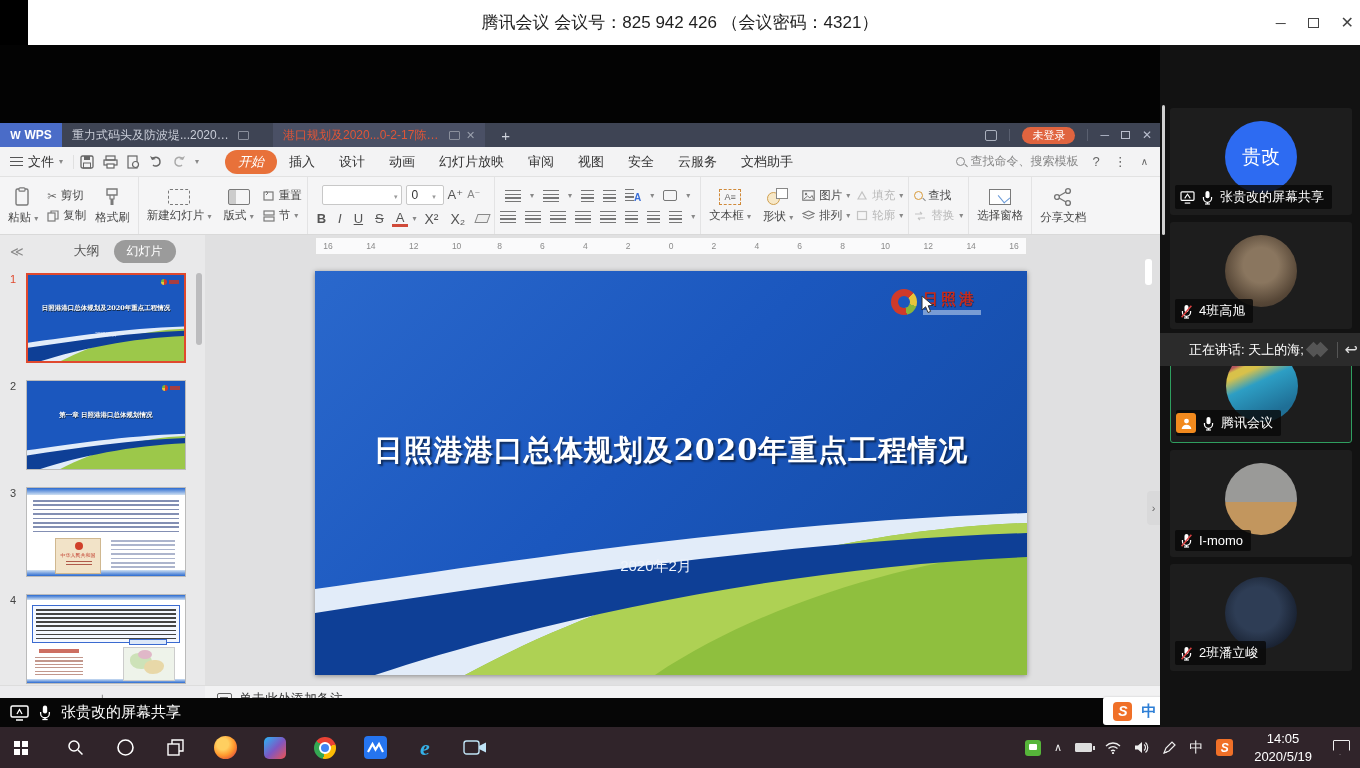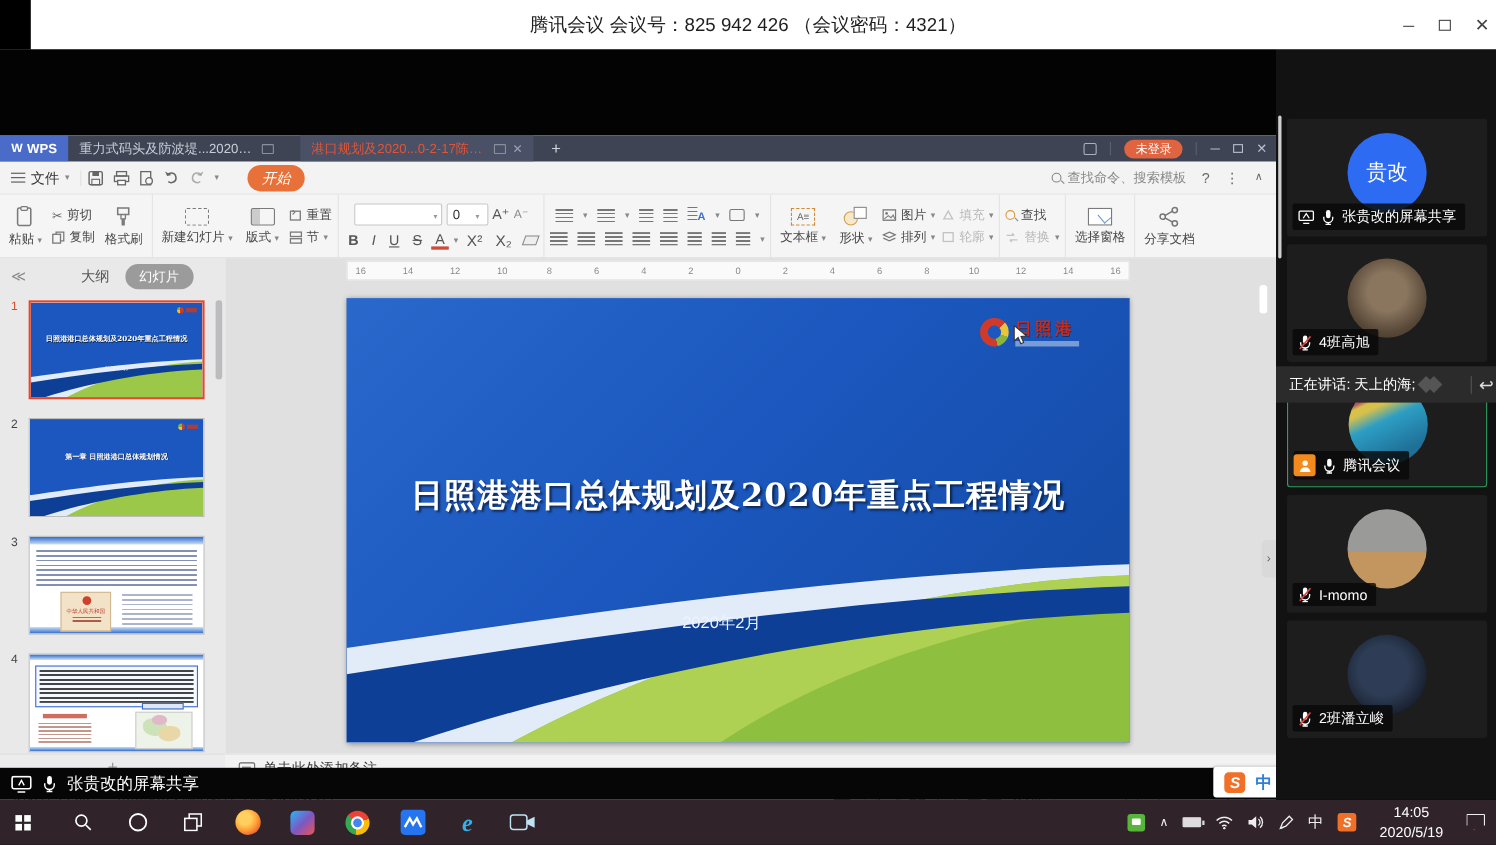--- a/index.html
+++ b/index.html
@@ -241,21 +241,21 @@
   .badge-person { width:20px; height:20px; background:#f28a1e; border-radius:3px; display:none;
     align-items:center; justify-content:center; margin-left:-5px; }
   .has-badge .badge-person { display:flex; }
   .badge-share { display:none; align-items:center; }
   .sharing .badge-share { display:flex; }
   .micwrap { display:flex; align-items:center; }
   .mute-line { display:none; }
   .muted .mute-line { display:block; }
   #speak-banner { position:absolute; left:0px; top:288px; width:200px; height:33px; background:#2b2b2b;
     display:flex; align-items:center; z-index:5; }
-  #speak-banner .sb-text { color:#fff; font-size:13px; padding-left:12px; white-space:nowrap; }
+  #speak-banner .sb-text { color:#fff; font-size:13px; padding-left:29px; white-space:nowrap; }
   .wmark { display:flex; margin-left:8px; opacity:.45; }
   .wmark span { width:11px; height:11px; background:#888; transform:rotate(45deg); margin-left:-4px; }
   #speak-banner .vd { width:1px; height:16px; background:#555; margin:0 7px 0 auto; }
   .reply-arrow { color:#ddd; font-size:16px; padding-right:2px; }
 </style>
 </head>
 <body>
 
 <div id="topbar">
   <div class="notch"></div>
@@ -321,20 +321,31 @@
             <path d="M3 4 C6 1,11 2,11 7 C11 11,6 12,4 10" fill="none" stroke="#666" stroke-width="1.4"></path>
             <path d="M1 1 L3 5 L7 4 Z" fill="#666"></path>
           </svg>
       <svg width="14" height="13" viewBox="0 0 14 13">
             <path d="M11 4 C8 1,3 2,3 7 C3 11,8 12,10 10" fill="none" stroke="#aaa" stroke-width="1.4"></path>
             <path d="M13 1 L11 5 L7 4 Z" fill="#aaa"></path>
           </svg>
       <span class="caret">▾</span>
     </div>
     <span class="home-pill" style="margin-left:14px;">开始</span>
+    <div id="menu-items">
+          <span class="menu-item">插入</span>
+          <span class="menu-item">设计</span>
+          <span class="menu-item">动画</span>
+          <span class="menu-item">幻灯片放映</span>
+          <span class="menu-item">审阅</span>
+          <span class="menu-item">视图</span>
+          <span class="menu-item">安全</span>
+          <span class="menu-item">云服务</span>
+          <span class="menu-item">文档助手</span>
+        </div>
     <div id="menu-right">
       <div id="menu-search">
         <span class="mag"></span>
         <span>查找命令、搜索模板</span>
       </div>
       <span style="font-size:13px;">?</span>
       <span>⋮</span>
       <span style="font-size:10px;">∧</span>
     </div>
   </div>

